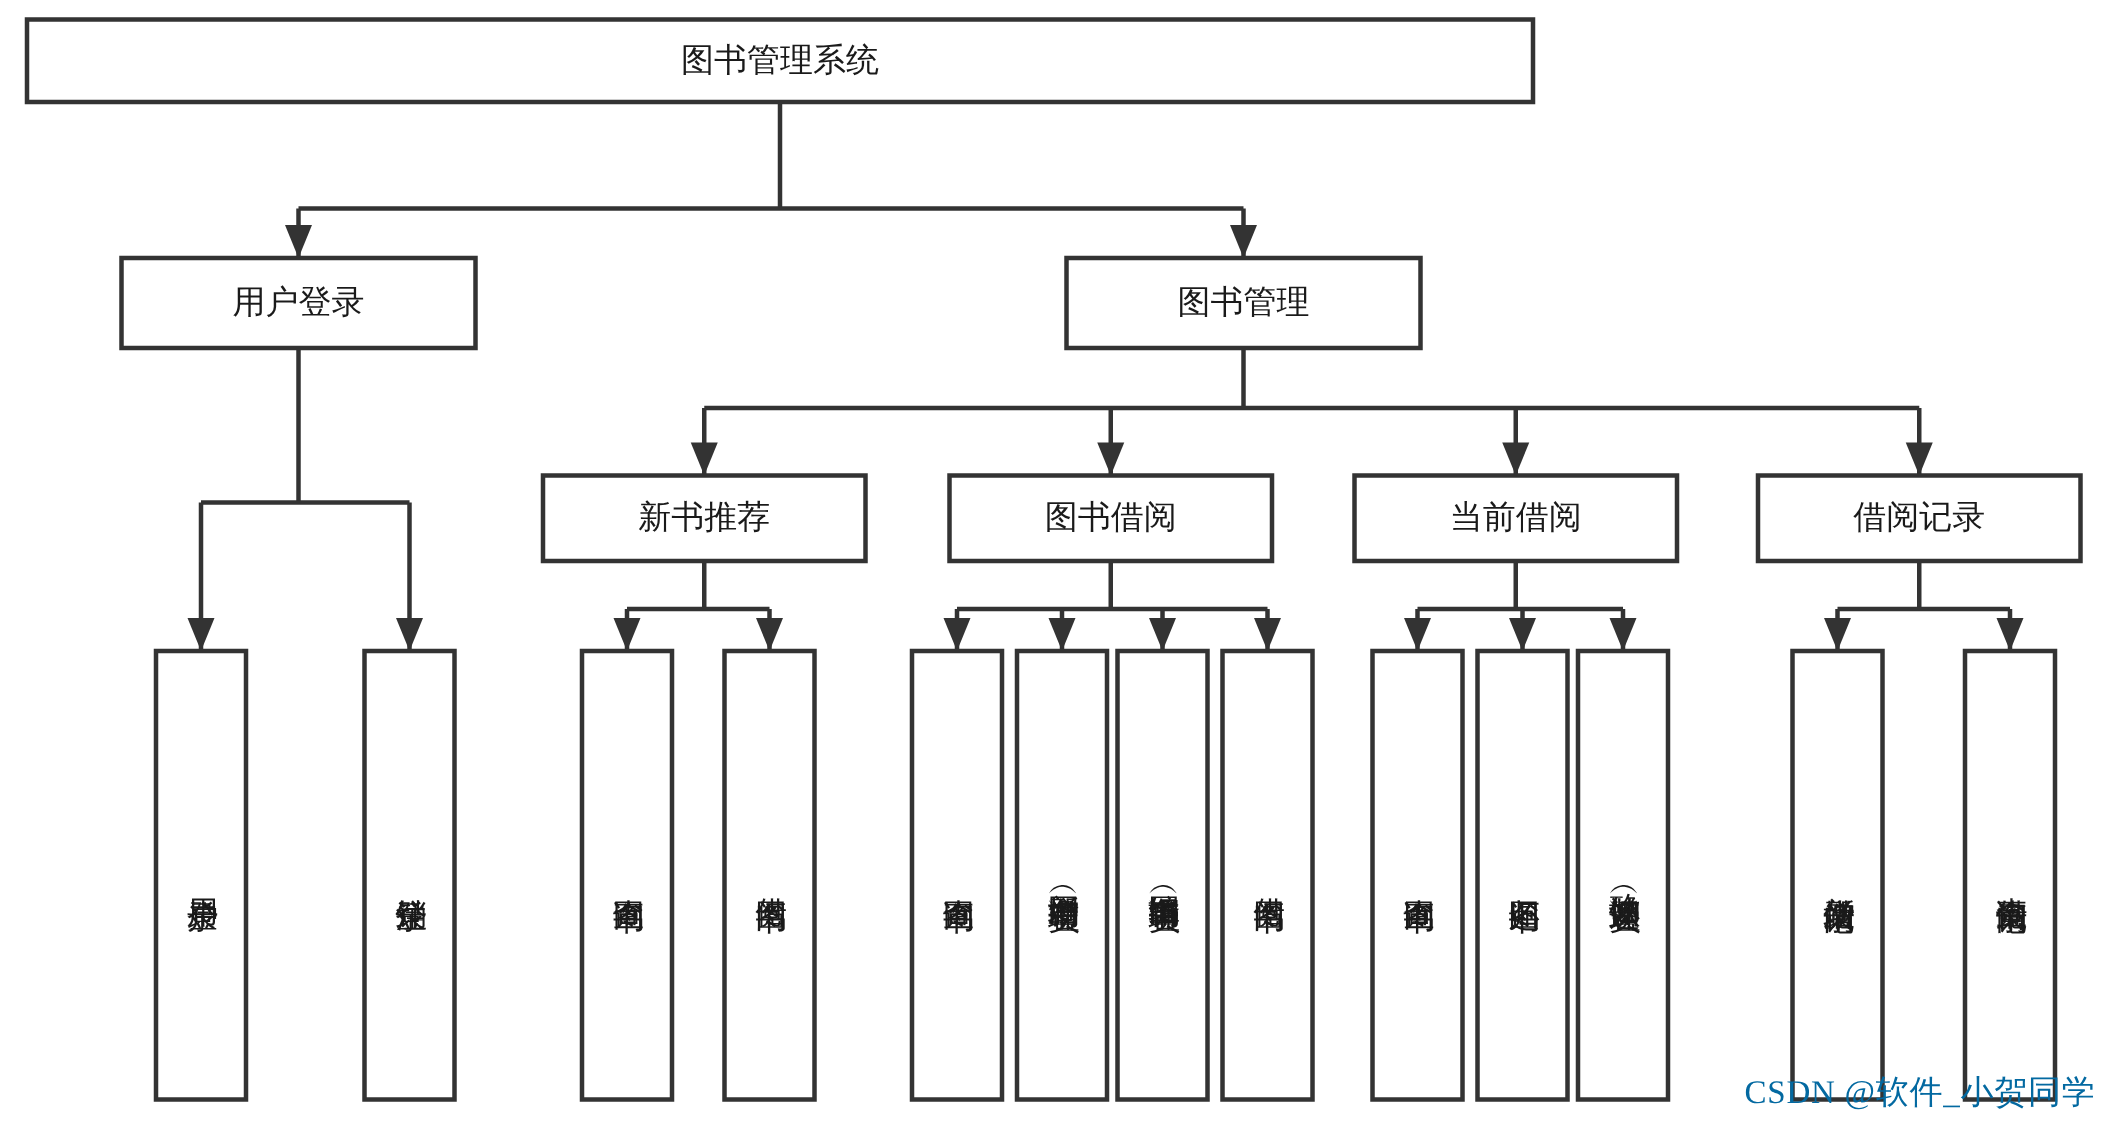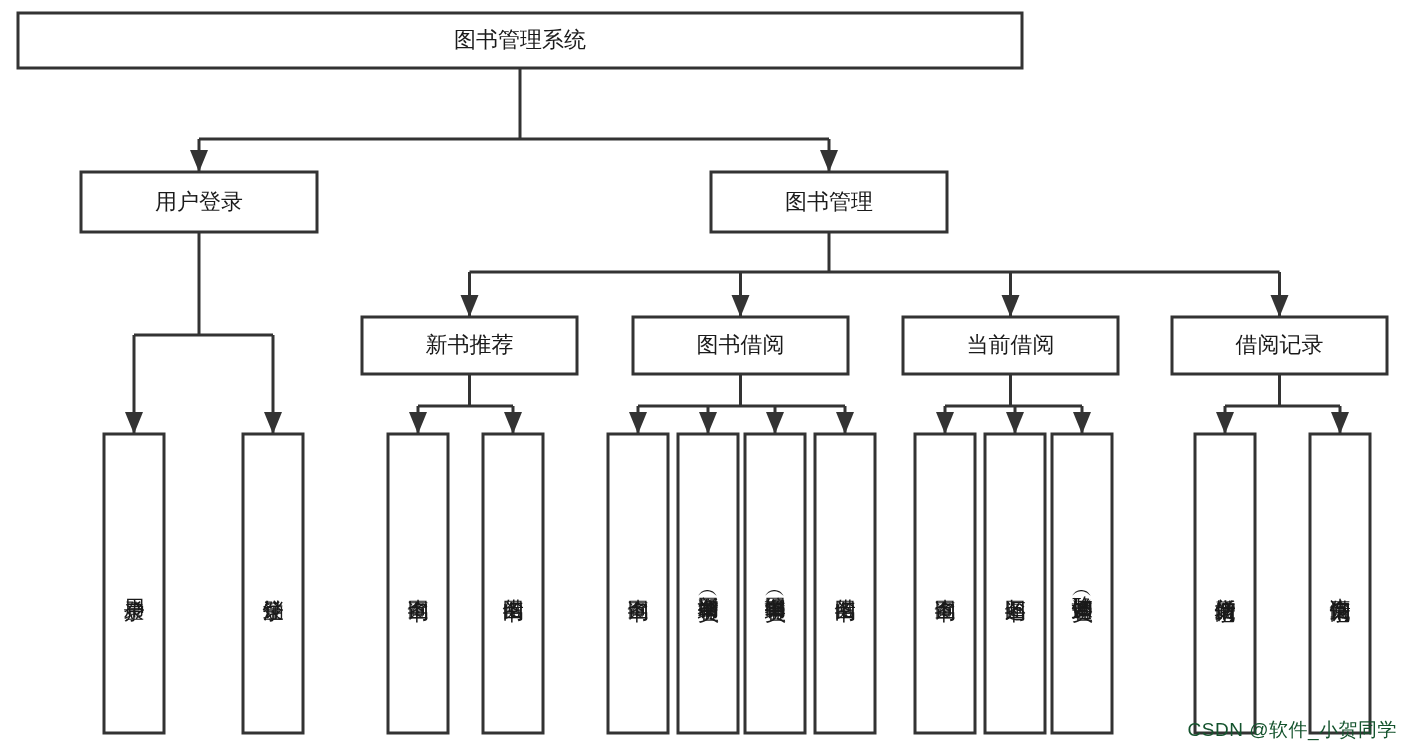--- a/index.html
+++ b/index.html
@@ -63,23 +63,23 @@
     display: flex;
     align-items: center;
     justify-content: center;
     text-align: center;
     pointer-events: none;
   }
   .watermark {
     position: absolute;
     right: 8px;
     bottom: 4px;
-    font-family: Liberation Sans, sans-serif;
-    font-size: 19px;
-    color: #14532d;
+    font-family: Liberation Serif, serif;
+    font-size: 22px;
+    color: #0369a1;
     letter-spacing: 0.5px;
     user-select: none;
   }
 </style>
 </head>
 <body>
 
 <div id="diagram-root">
 
   <svg id="tree-svg" viewBox="0 0 1405 747" xmlns="http://www.w3.org/2000/svg">

